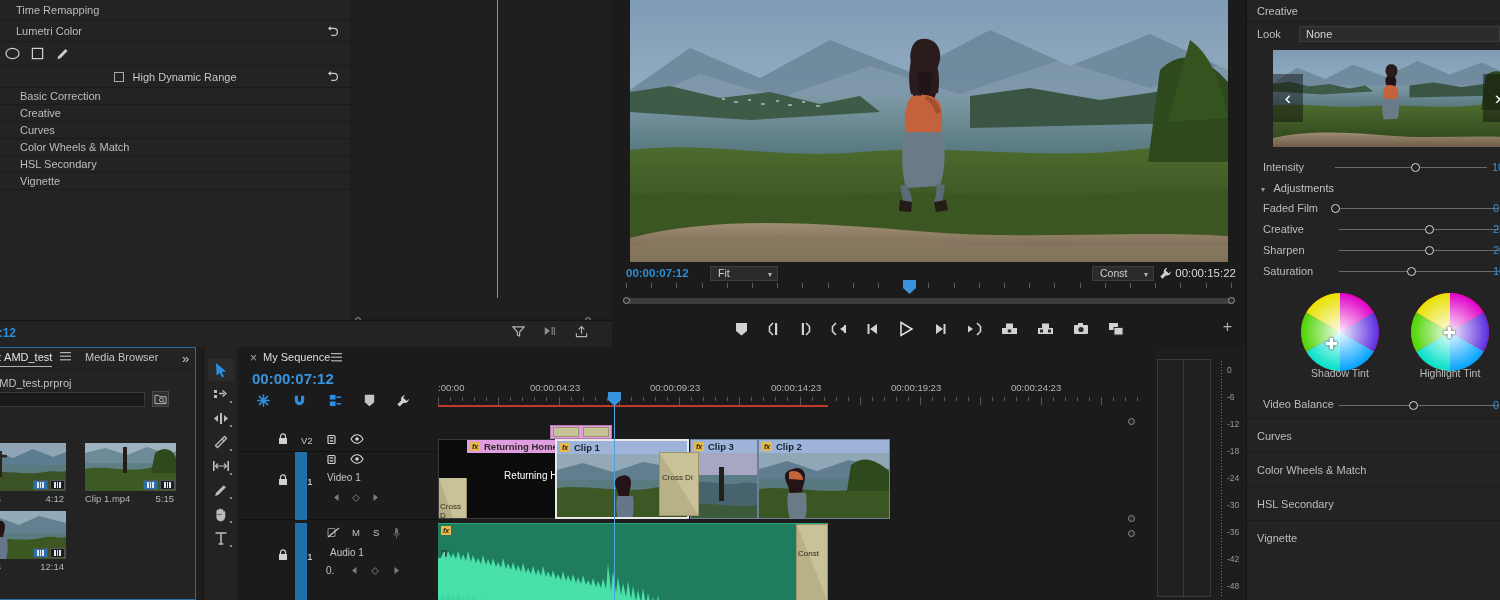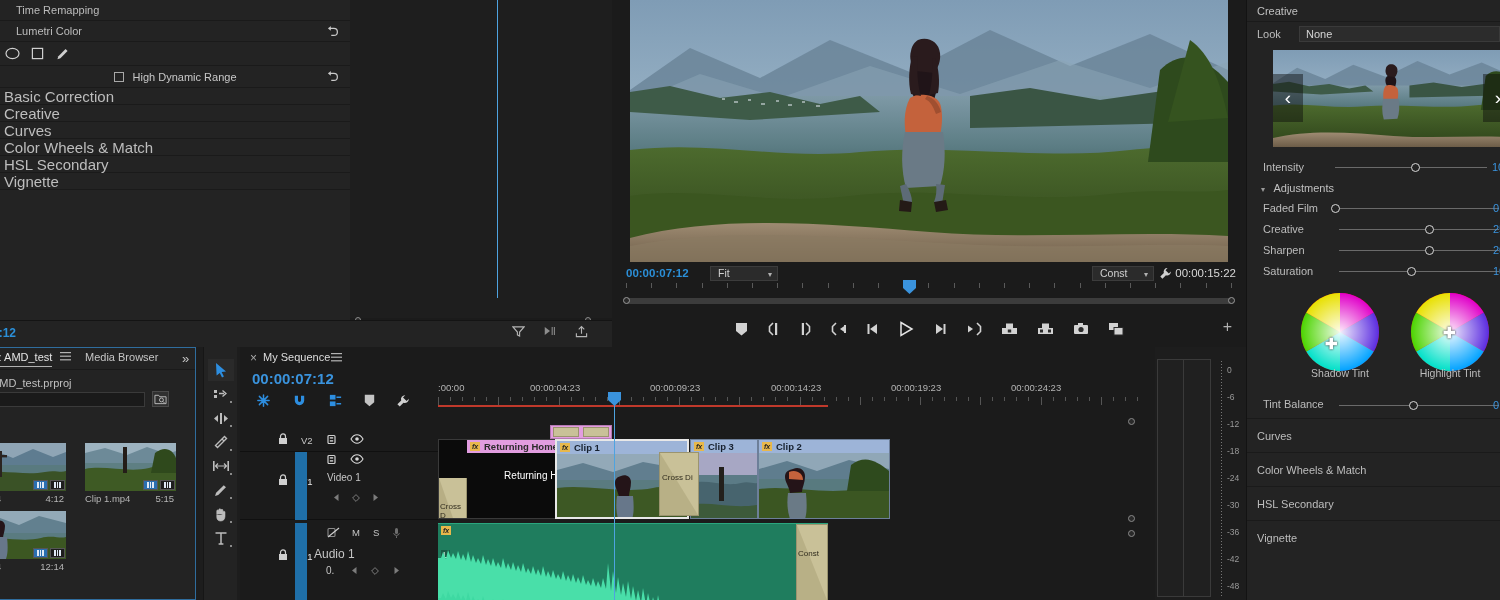--- a/index.html
+++ b/index.html
@@ -22,22 +22,22 @@
   #fx-panel { left:0; top:0; width:350px; height:320px; background:#232323; }
   .fx-head { height:21px; line-height:21px; padding-left:16px; border-bottom:1px solid #1a1a1a;
              position:relative; font-size:11px; color:#bcbcbc; background:#232323; }
   .fx-reset { position:absolute; right:8px; top:3px; width:16px; height:16px; }
   .fx-shapes { height:24px; display:flex; align-items:center; gap:11px; padding-left:5px;
                border-bottom:1px solid #1a1a1a; }
   .fx-hdr-row { height:22px; display:flex; align-items:center; justify-content:center;
                 position:relative; border-bottom:1px solid #1a1a1a; }
   .cbx { width:10px; height:10px; border:1px solid #a8a8a8; display:inline-block;
          margin-right:6px; vertical-align:-1px; background:#232323; }
-  .fx-item { height:17px; line-height:17px; padding-left:4px; border-bottom:1px solid #1a1a1a;
-             color:#bdbdbd; font-size:15px; }
+  .fx-item { height:17px; line-height:17px; padding-left:20px; border-bottom:1px solid #1a1a1a;
+             color:#bdbdbd; font-size:11px; }
   #fx-blank { left:0; top:182px; width:350px; height:138px; background:#232323; }
 
   
   #fx-timeline { left:350px; top:0; width:262px; height:320px; background:#1b1b1b; }
   #fx-tl-ruler { position:absolute; left:0; top:0; width:262px; height:318px; background:#1e1e1e; }
   #fx-playhead { position:absolute; left:147px; top:0; width:1px; height:298px; background:#4ea3e0; }
   .fx-tl-handle { position:absolute; width:6px; height:6px; border:1px solid #8a8a8a;
                   border-radius:50%; background:#2a2a2a; top:317px; }
 
   
@@ -554,21 +554,21 @@
             <path d="M40 40 L6.2 20.5 A39 39 0 0 1 40 1 Z" fill="#e8e000"></path>
           </g>
           <circle cx="40" cy="40" r="39" fill="url(#wfade)"></circle>
         </svg>
         <span class="wheel-cross" style="left:33px; top:33px;">✚</span>
       </div>
       <div class="wheel-cap" style="left:148px;">Highlight Tint</div>
     </div>
 
     <div class="sl-row" style="height:24px;">
-      <span class="sl-lbl">Tint Balance</span>
+      <span class="sl-lbl">Video Balance</span>
       <span class="sl-track" style="left:92px; width:160px; top:11px;"></span>
       <span class="sl-knob" style="left:162px; top:7px;"></span>
       <span class="sl-val" style="left:246px; top:5px;">0</span>
     </div>
 
     <div class="lm-item">Curves</div>
     <div class="lm-item">Color Wheels &amp; Match</div>
     <div class="lm-item">HSL Secondary</div>
     <div class="lm-item">Vignette</div>
   </div>
@@ -940,21 +940,21 @@
           </svg>
       </span>
       <span style="position:absolute; left:112px; top:4px; font-size:9.5px; color:#c6c6c6;">M</span>
       <span style="position:absolute; left:133px; top:4px; font-size:9.5px; color:#c6c6c6;">S</span>
       <span style="position:absolute; left:152px; top:4px;">
         <svg width="9" height="12" viewBox="0 0 9 12">
             <rect x="3" y="1" width="3" height="6" rx="1.5" fill="#6e6e6e"></rect>
             <path d="M1.6 6.2a3 3 0 0 0 5.8 0M4.5 9.2V11" fill="none" stroke="#6e6e6e" stroke-width="1"></path>
           </svg>
       </span>
-      <span style="position:absolute; left:74px; top:24px; font-size:12px; color:#c6c6c6;">Audio 1</span>
+      <span style="position:absolute; left:90px; top:24px; font-size:10px; color:#c6c6c6;">Audio 1</span>
       <span style="position:absolute; left:86px; top:42px; font-size:10px; color:#c6c6c6;">0.</span>
       <span style="position:absolute; left:110px; top:43px;">
         <svg width="9" height="9" viewBox="0 0 9 9">
             <path d="M6.5 1 2 4.5 6.5 8z" fill="#7c7c7c"></path>
           </svg>
       </span>
       <span style="position:absolute; left:131px; top:44px;">
         <svg width="8" height="8" viewBox="0 0 8 8">
             <path d="M4 .6 7.4 4 4 7.4.6 4z" fill="none" stroke="#7c7c7c" stroke-width="1"></path>
           </svg>

